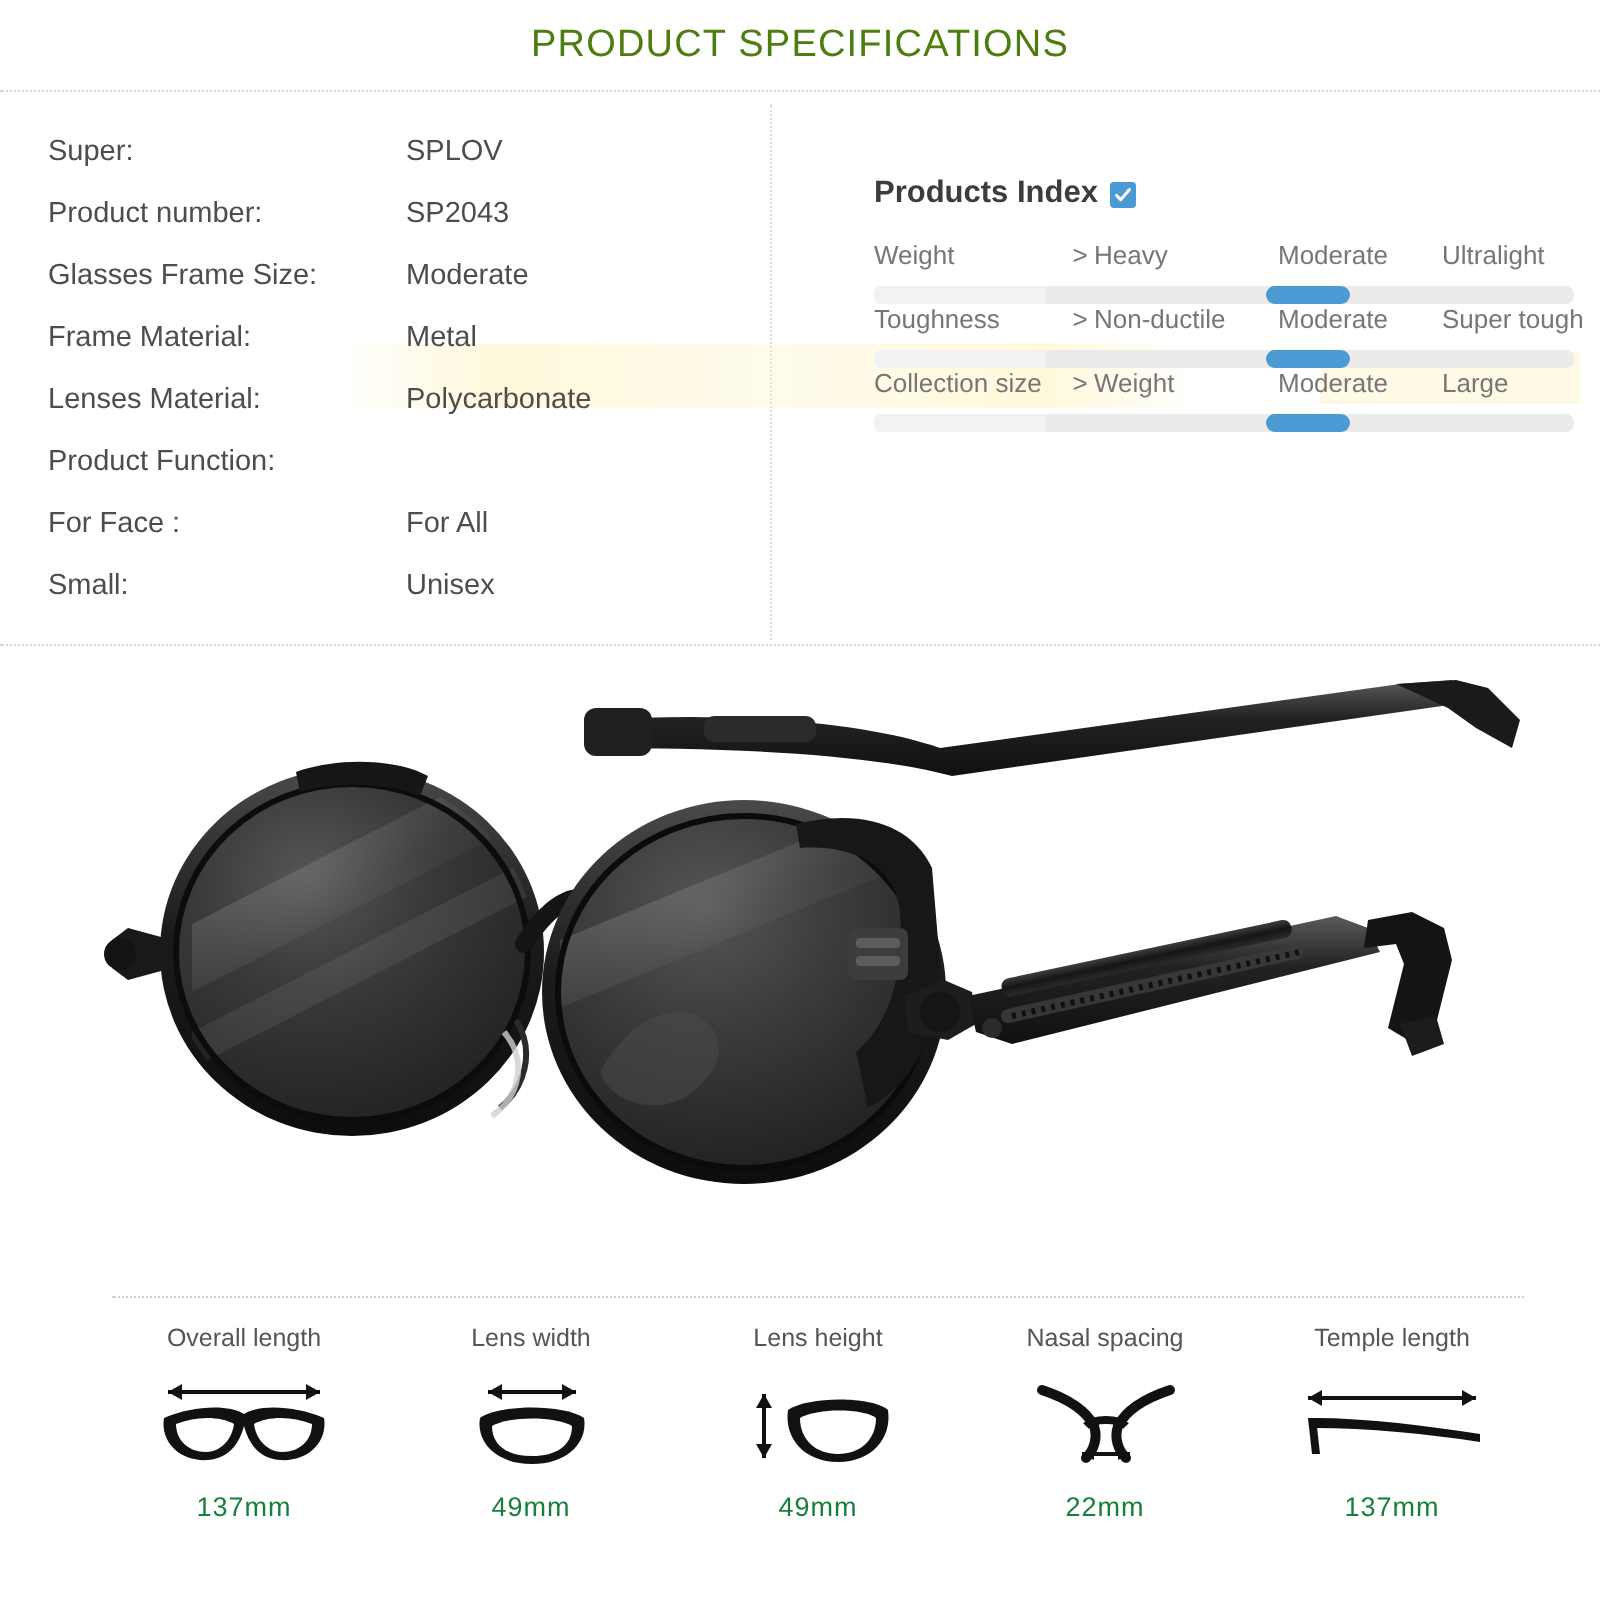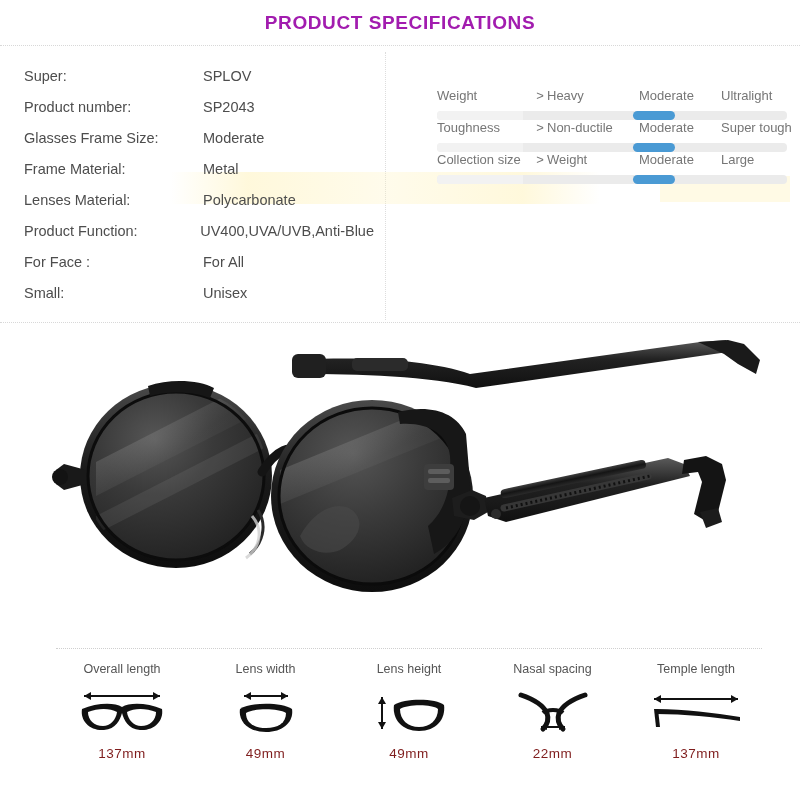--- a/index.html
+++ b/index.html
@@ -6,21 +6,21 @@
   body {
     width:800px; height:800px; background:#ffffff;
     font-family:"Liberation Sans", sans-serif;
     color:#4a4a4a; overflow:hidden; position:relative;
   }
 
   
   .page-title{
     position:absolute; top:12px; left:0; width:800px;
     text-align:center; font-size:19px; letter-spacing:.6px;
-    color:#a21caf; font-weight:700;
+    color:#4d7c0f; font-weight:400;
   }
   .divider-dotted{
     position:absolute; left:0; width:800px; height:1px;
     border-top:1px dotted #d8d8d8;
   }
   #div-top{ top:45px; }
   #div-mid{ top:322px; }
   #div-bottom{ top:648px; left:56px; width:706px; border-top:1px dotted #cfcfcf; }
 
   .divider-vert{
@@ -88,21 +88,21 @@
   .photo{ position:absolute; left:0; top:330px; width:800px; height:312px; }
 
   
   .measure-row{
     position:absolute; left:56px; top:662px; width:706px;
     display:flex; justify-content:space-between;
   }
   .measure-item{ width:132px; text-align:center; }
   .m-label{ font-size:12.5px; color:#555; margin-bottom:10px; }
   .m-icon{ height:52px; display:flex; align-items:center; justify-content:center; }
-  .m-value{ font-size:13.5px; color:#7f1d1d; margin-top:8px; letter-spacing:.5px; }
+  .m-value{ font-size:13.5px; color:#15803d; margin-top:8px; letter-spacing:.5px; }
 </style>
 </head>
 <body>
 
 <div class="page-title">PRODUCT SPECIFICATIONS</div>
 <div class="divider-dotted" id="div-top"></div>
 <div class="divider-dotted" id="div-mid"></div>
 <div class="divider-vert"></div>
 
 <div class="watermark"></div>
@@ -124,33 +124,40 @@
   <div class="spec-row">
     <div class="spec-label">Frame Material:</div>
     <div class="spec-value">Metal</div>
   </div>
   <div class="spec-row">
     <div class="spec-label">Lenses Material:</div>
     <div class="spec-value">Polycarbonate</div>
   </div>
   <div class="spec-row">
     <div class="spec-label">Product Function:</div>
-    <div class="spec-value">UV400,UVA/UVB,Anti-Blue</div>
   </div>
   <div class="spec-row">
     <div class="spec-label">For Face :</div>
     <div class="spec-value">For All</div>
   </div>
   <div class="spec-row">
     <div class="spec-label">Small:</div>
     <div class="spec-value">Unisex</div>
   </div>
 </div>
 
 <div class="index-panel">
+  <div class="index-title">
+    <span>Products Index</span>
+    <span class="check-box">
+      <svg width="9" height="9" viewBox="0 0 10 10" aria-hidden="true">
+        <path d="M1.4 5.2 L3.7 7.6 L8.6 2.0" fill="none" stroke="#ffffff" stroke-width="1.7" stroke-linecap="round" stroke-linejoin="round"></path>
+      </svg>
+    </span>
+  </div>
 
   <div class="idx-row">
     <div class="idx-labels">
       <span class="idx-name">Weight</span>
       <span class="idx-gt">&gt;</span>
       <span class="idx-opt idx-o1">Heavy</span>
       <span class="idx-opt idx-o2">Moderate</span>
       <span class="idx-opt idx-o3">Ultralight</span>
     </div>
     <div class="track">

